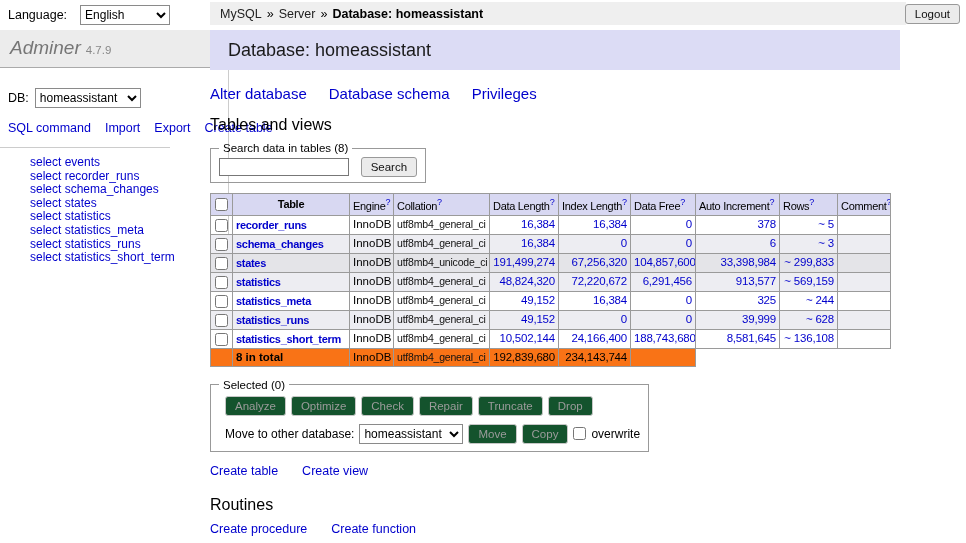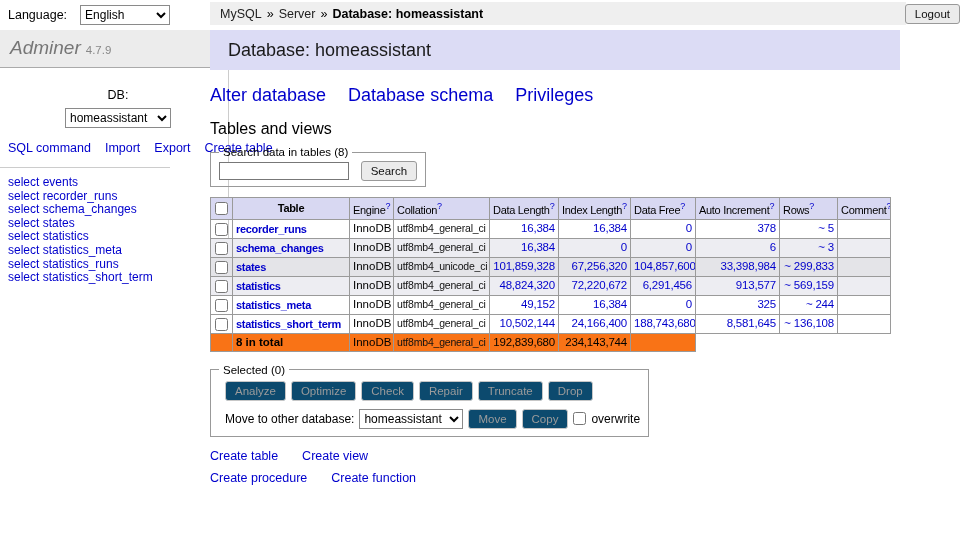--- a/index.html
+++ b/index.html
@@ -9,21 +9,21 @@
     background: #fff; color: #000;
     font-family: "Liberation Sans", sans-serif; font-size: 13px;
   }
   a { color: var(--link, #0000cc); text-decoration: none; cursor: pointer; }
 
   button {
     font-family: inherit; font-size: 11.5px; color: #111;
     background: #ebebeb; border: 1px solid #999; border-radius: 3px;
     padding: 2px 9px; line-height: 14px; cursor: pointer;
   }
-  button[disabled] { color: #9b9b9b; background: #0c4a6e; border-color: #c7c7c7; cursor: default; }
+  button[disabled] { color: #9b9b9b; background: #14532d; border-color: #c7c7c7; cursor: default; }
   select {
     font-family: inherit; font-size: 12px; height: 20px;
     border: 1px solid #8a8a8a; background: #fff;
   }
   input[type="checkbox"] { width: 13px; height: 13px; margin: 0; vertical-align: middle; }
 
   
   .lang { position: absolute; left: 8px; top: 5px; display: flex; align-items: center; gap: 13px; font-size: 12.5px; }
   .lang select { width: 90px; }
   .breadcrumb {
@@ -36,35 +36,35 @@
   .logout-btn { position: absolute; right: 6px; top: 4px; }
 
   
   .sidebar { position: absolute; left: 0; top: 30px; width: 229px; border-right: 1px solid #ccc; padding-bottom: 10px; }
   .brand {
     background: var(--brand-bg, #ececec); border-bottom: 1px solid #aaa;
     padding: 7px 10px 8px;
   }
   .brand .name { font-style: italic; font-size: 19px; color: #767676; }
   .brand .ver { font-size: 11.5px; color: #888; margin-left: 5px; }
-  .dbrow { margin-top: 20px; padding-left: 8px; display: flex; align-items: center; gap: 6px; font-size: 12.5px; flex-direction: column; }
+  .dbrow { margin-top: 20px; padding-left: 8px; display: flex; align-items: center; gap: 6px; font-size: 12.5px; }
   .dbrow select { width: 106px; }
   .side-links { margin-top: 12px; padding: 0 8px 10px; border-bottom: 1px solid #ccc; width: 170px; font-size: 12.5px; line-height: 17px; }
   .side-links a { margin-right: 14px; white-space: nowrap; }
-  .tablelist { margin-top: 8px; padding-left: 8px; font-size: 12px; line-height: 13.6px; }
+  .tablelist { margin-top: 8px; padding-left: 8px; font-size: 12px; line-height: 13.6px; margin-left: 22px; }
   .tablelist a { display: block; white-space: nowrap; }
 
   
   .main { position: absolute; left: 210px; top: 30px; width: 756px; }
   .page-title {
     width: 690px; height: 40px; background: var(--title-bg, #dcdcf5);
     display: flex; align-items: center; padding-left: 18px;
     font-size: 18px; color: #1a1a1a;
   }
-  .db-links { margin-top: 15px; font-size: 18px; }
+  .db-links { margin-top: 15px; font-size: 15px; }
   .db-links a { margin-right: 22px; }
   h3 { margin: 14px 0 0; font-size: 16px; font-weight: 400; color: #000000; }
   .h-routines { margin-top: 18px; }
 
   fieldset { border: 1px solid #999; margin: 0; padding: 3px 8px 5px; width: fit-content; }
   legend { font-size: 11.5px; padding: 0 4px; }
   .search-fs { margin-top: 8px; }
   .search-fs input[type="text"] {
     width: 130px; height: 18px; border: 1px solid #777; font-size: 12px; padding: 1px 3px;
     font-family: inherit;
@@ -204,21 +204,21 @@
           <td class="num"><a>0</a></td>
           <td class="num"><a>6</a></td>
           <td class="num"><a>~ 3</a></td>
           <td class="comment"></td>
         </tr>
         <tr class="hl">
           <td class="c-check"><input type="checkbox" style=""></td>
           <td class="name"><a>states</a></td>
           <td class="eng">InnoDB</td>
           <td class="coll">utf8mb4_unicode_ci</td>
-          <td class="num"><a>101,859,328</a></td>
+          <td class="num"><a>191,499,274</a></td>
           <td class="num"><a>67,256,320</a></td>
           <td class="num"><a>104,857,600</a></td>
           <td class="num"><a>33,398,984</a></td>
           <td class="num"><a>~ 299,833</a></td>
           <td class="comment"></td>
         </tr>
         <tr class="odd">
           <td class="c-check"><input type="checkbox" style=""></td>
           <td class="name"><a>statistics</a></td>
           <td class="eng">InnoDB</td>
@@ -233,20 +233,32 @@
         <tr>
           <td class="c-check"><input type="checkbox" style=""></td>
           <td class="name"><a>statistics_meta</a></td>
           <td class="eng">InnoDB</td>
           <td class="coll">utf8mb4_general_ci</td>
           <td class="num"><a>49,152</a></td>
           <td class="num"><a>16,384</a></td>
           <td class="num"><a>0</a></td>
           <td class="num"><a>325</a></td>
           <td class="num"><a>~ 244</a></td>
+          <td class="comment"></td>
+        </tr>
+        <tr class="odd">
+          <td class="c-check"><input type="checkbox" style=""></td>
+          <td class="name"><a>statistics_runs</a></td>
+          <td class="eng">InnoDB</td>
+          <td class="coll">utf8mb4_general_ci</td>
+          <td class="num"><a>49,152</a></td>
+          <td class="num"><a>0</a></td>
+          <td class="num"><a>0</a></td>
+          <td class="num"><a>39,999</a></td>
+          <td class="num"><a>~ 628</a></td>
           <td class="comment"></td>
         </tr>
         <tr>
           <td class="c-check"><input type="checkbox" style=""></td>
           <td class="name"><a>statistics_short_term</a></td>
           <td class="eng">InnoDB</td>
           <td class="coll">utf8mb4_general_ci</td>
           <td class="num"><a>10,502,144</a></td>
           <td class="num"><a>24,166,400</a></td>
           <td class="num"><a>188,743,680</a></td>
@@ -285,15 +297,16 @@
       </select>
       <button disabled="">Move</button>
       <button disabled="">Copy</button>
       <input type="checkbox" style="">
       <span>overwrite</span>
     </div>
   </fieldset>
 
   <div class="bottom-links" id="create-links"><a>Create table</a><a>Create view</a></div>
 
+  <h3 class="h-routines">Routines</h3>
   <div class="bottom-links routine-links" id="routine-links"><a>Create procedure</a><a>Create function</a></div>
 
 </div>
 
 </body></html>

